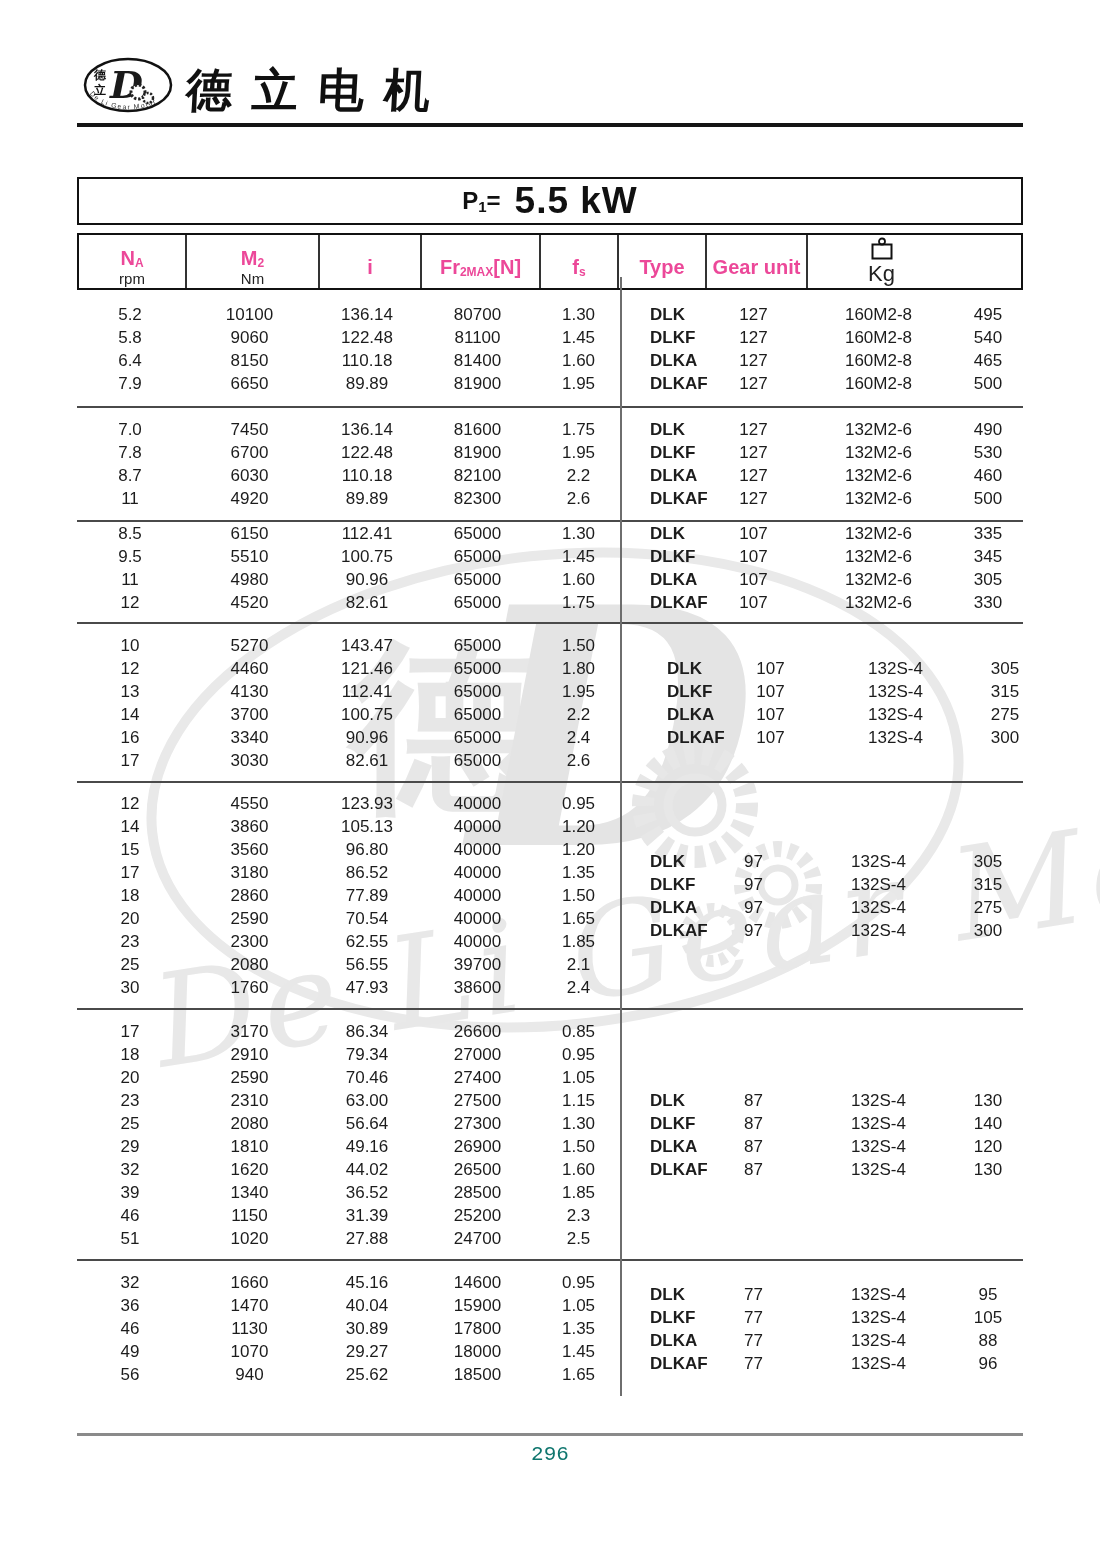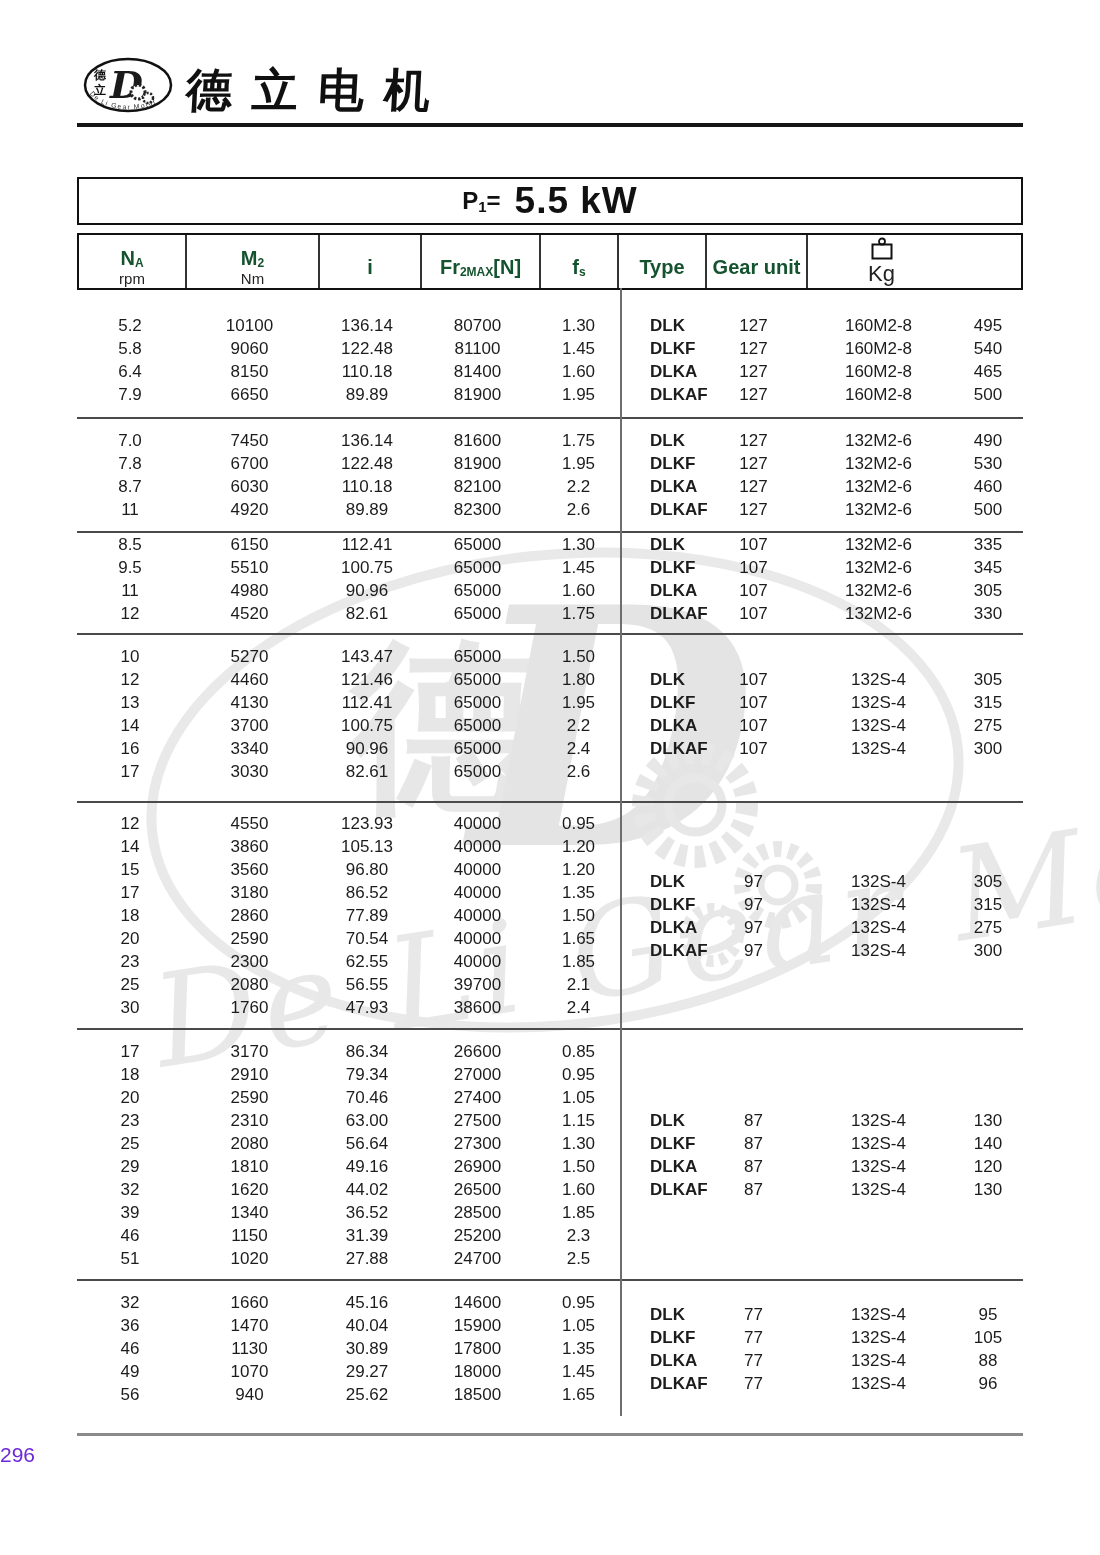--- a/index.html
+++ b/index.html
@@ -39,55 +39,55 @@
     position:absolute;left:77px;top:233px;width:946px;height:57px;
     border:2px solid #111;box-sizing:border-box;z-index:2;
     display:grid;grid-template-columns:106px 133px 102px 119px 78px 88px 101px 149px 1fr;
     background:transparent;
   }
   .hcell{
     display:flex;flex-direction:column;align-items:center;justify-content:center;
     line-height:1.05;
   }
   .hcell + .hcell{border-left:2px solid #333;}
-  .hmain{font-size:20px;font-weight:bold;color:#14532d;white-space:nowrap;margin-top:12px;}
+  .hmain{font-size:20px;font-weight:bold;color:#ec4899;white-space:nowrap;margin-top:12px;}
   .hsub{font-size:12px;font-weight:bold;vertical-align:-2px;}
   .hunit{font-size:15px;color:#222;margin-top:1px;}
   .kg-cell .hunit{font-size:22px;margin-top:0px;}
   .kg-icon{display:block;margin-bottom:1px;}
   
-  .tbody{position:absolute;left:77px;top:288px;width:946px;z-index:2;}
+  .tbody{position:absolute;left:77px;top:277px;width:946px;z-index:2;}
   .vdiv{position:absolute;left:543px;top:0;width:2px;height:100%;background:#6e6e6e;}
   .tgroup{display:flex;border-bottom:2px solid #4a4a4a;position:relative;}
   .tgroup.last{border-bottom:none;}
   .left-rows{width:543px;}
   .right-rows{width:403px;display:flex;flex-direction:column;justify-content:center;}
   .trow{
     display:grid;grid-template-columns:106px 133px 102px 119px 83px;
     height:23px;line-height:23px;
   }
   .rrow{grid-template-columns:83px 101px 149px 70px;}
   .tcell{
     text-align:center;font-size:17px;color:#1c1c1c;
     white-space:nowrap;overflow:visible;
   }
   .type-cell{text-align:left;padding-left:30px;box-sizing:border-box;font-weight:bold;}
   
   .g0{padding:26px 0 11px;}
   .g1{padding:10px 0 10px;}
   .g2{padding:0 0 8px;}
-  .g3{padding:10px 0 18px;}
+  .g3{padding:10px 0 9px;gap:17px;}
   .g4{padding:9px 0 9px;}
   .g5{padding:10px 0 9px;}
   .g6{padding:10px 0 10px;}
   
   .footer-rule{position:absolute;left:77px;top:1433px;width:946px;height:3px;background:#8a8a8a;z-index:2;}
   .page-number{
-    position:absolute;left:0;top:1443px;width:1100px;text-align:left;
-    font-size:21px;color:#6d28d9;z-index:2;
+    position:absolute;left:0;top:1443px;width:1100px;text-align:center;
+    font-size:21px;color:#0f766e;z-index:2;font-family:Liberation Mono, monospace;
   }
 </style>
 </head>
 <body>
 
 <div class="page">
 
   <svg class="wm" width="1100" height="1555" viewBox="0 0 1100 1555" xmlns="http://www.w3.org/2000/svg">
     <g transform="rotate(-6 555 790)">
       <ellipse cx="555" cy="790" rx="405" ry="235" fill="none" stroke="#e9e9e9" stroke-width="10"></ellipse>

